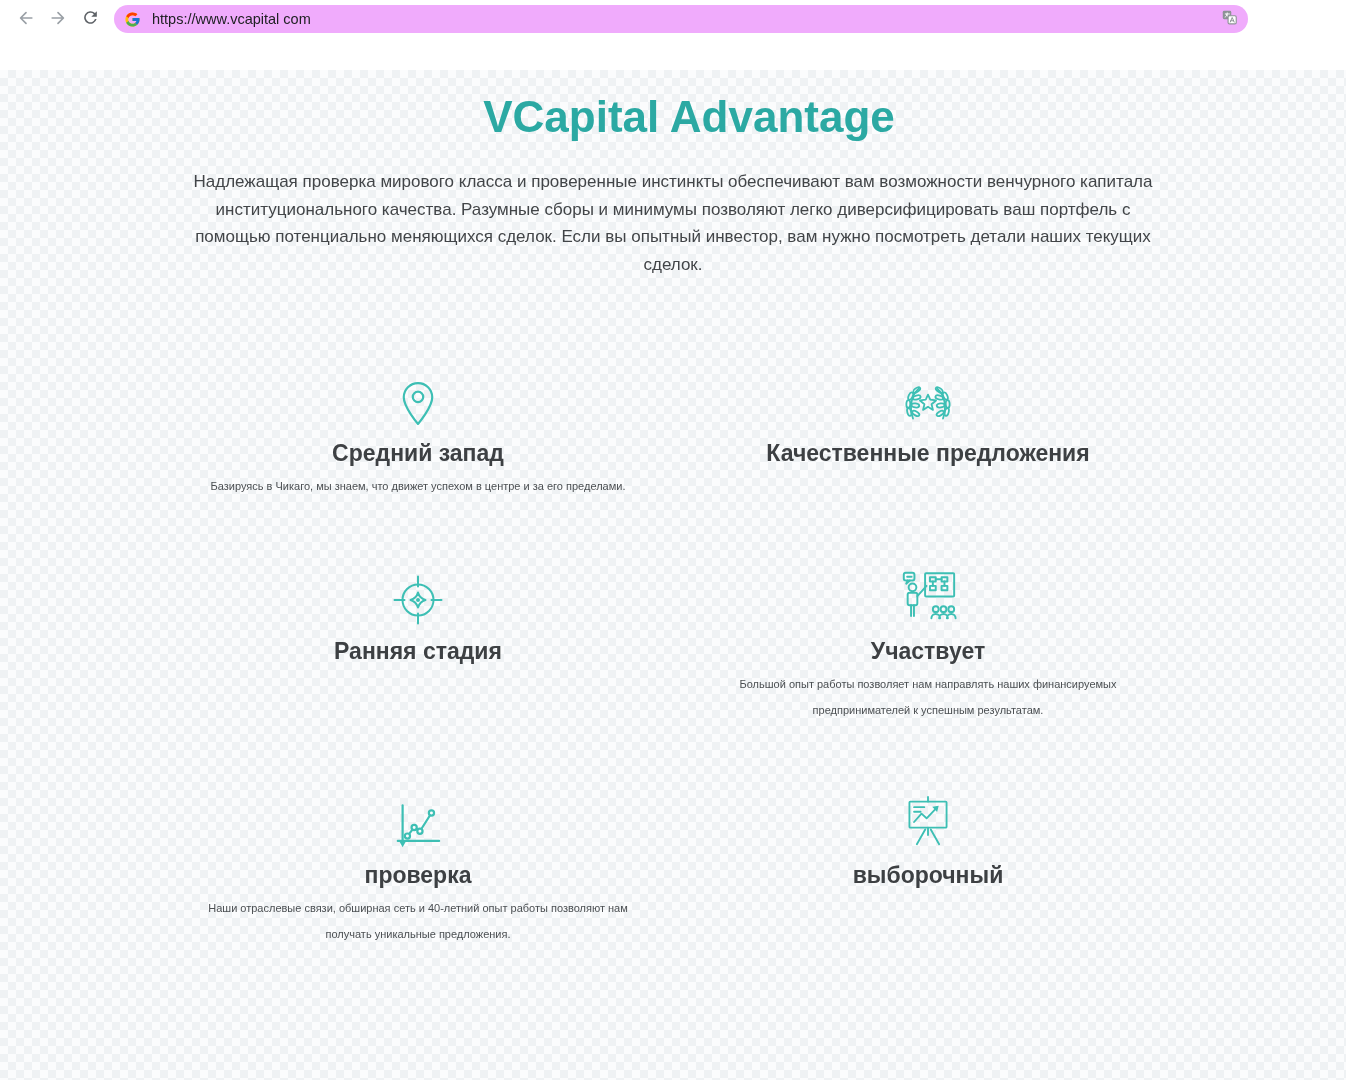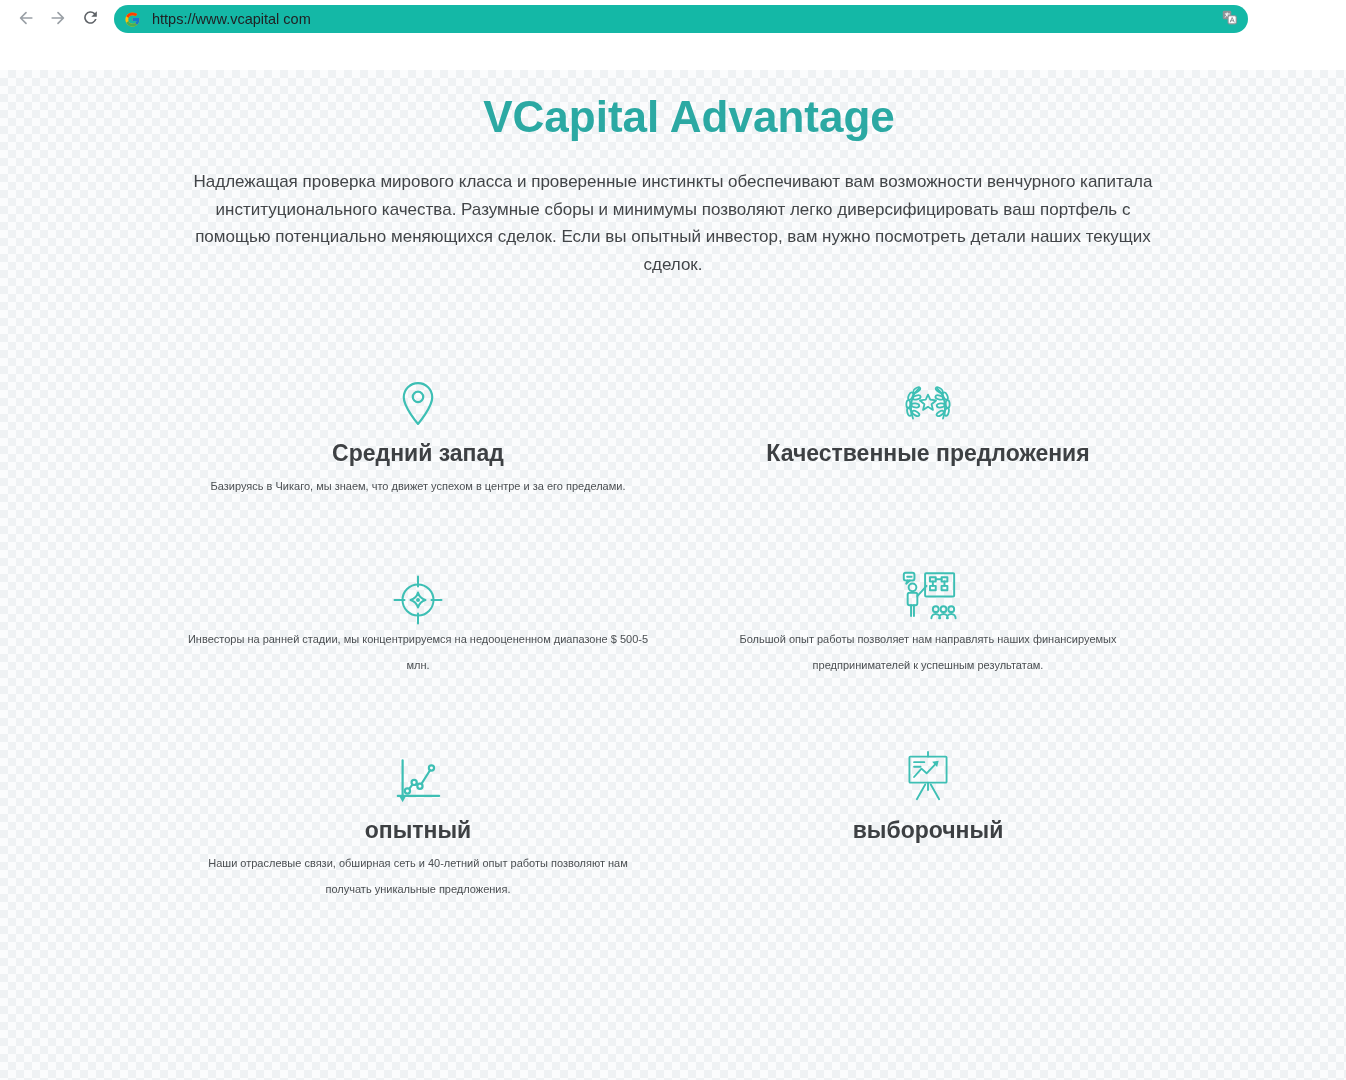--- a/index.html
+++ b/index.html
@@ -16,21 +16,21 @@
   .toolbar{
     height:38px;background:#fff;display:flex;align-items:center;
     padding:0 10px;
   }
   .nav-btn{
     width:32px;height:32px;border:none;background:transparent;border-radius:50%;
     display:flex;align-items:center;justify-content:center;padding:0;cursor:pointer;
     flex:0 0 auto;
   }
   .url-bar{
-    width:1134px;height:28px;background:#14b8a6;border-radius:14px;
+    width:1134px;height:28px;background:#f0abfc;border-radius:14px;
     display:flex;align-items:center;padding:0 10px;margin-left:8px;
   }
   .favicon{display:flex;align-items:center;flex:0 0 auto;}
   .url-text{
     font-size:14.5px;color:#202124;margin-left:11px;flex:1;
     white-space:nowrap;overflow:hidden;
   }
   .translate-btn{
     border:none;background:transparent;padding:0;margin-left:8px;cursor:pointer;
     display:flex;align-items:center;flex:0 0 auto;
@@ -169,21 +169,21 @@
 
     <div class="feature">
       <div class="feature-icon">
         <svg width="52" height="52" viewBox="0 0 52 52" class="ticon">
           <circle cx="26" cy="26" r="15.5"></circle>
           <path d="M26 2.5v10M26 39.5v10M2.5 26h10M39.5 26h10"></path>
           <path d="M26 18.5c1.2 4.3 3.2 6.3 7.5 7.5-4.3 1.2-6.3 3.2-7.5 7.5-1.2-4.3-3.2-6.3-7.5-7.5 4.3-1.2 6.3-3.2 7.5-7.5z"></path>
           <circle cx="26" cy="26" r="2" fill="#3dbfb4" stroke="none"></circle>
         </svg>
       </div>
-      <p class="feature-text">Инвесторы на ранней стадии, мы концентрируемся на недооцененном диапазоне $ 500-5 млн.</p>
+      <h2 class="feature-title">Ранняя стадия</h2>
     </div>
 
     <div class="feature">
       <div class="feature-icon">
         <svg width="62" height="57" viewBox="0 0 64 58" class="ticon">
           <rect x="29" y="4" width="30" height="24" rx="1"></rect>
           <rect x="34" y="8" width="6" height="4.5"></rect>
           <rect x="46" y="8" width="6" height="4.5"></rect>
           <rect x="34" y="17" width="6" height="4.5"></rect>
           <rect x="46" y="17" width="6" height="4.5"></rect>
@@ -192,36 +192,37 @@
           <path d="M11 11.5l-1.5 3.2 3.8-3.2M10.5 7.5h4.5"></path>
           <circle cx="16" cy="18.5" r="4"></circle>
           <rect x="11" y="24" width="10" height="13" rx="2"></rect>
           <path d="M21 27.5 30.5 17M14.5 37v11M17.5 37v11"></path>
           <circle cx="40" cy="41" r="3"></circle>
           <circle cx="48" cy="41" r="3"></circle>
           <circle cx="56" cy="41" r="3"></circle>
           <path d="M35.5 50.5a4.5 4.5 0 0 1 9 0M43.5 50.5a4.5 4.5 0 0 1 9 0M51.5 50.5a4.5 4.5 0 0 1 9 0"></path>
         </svg>
       </div>
+      <h2 class="feature-title">Участвует</h2>
       <p class="feature-text">Большой опыт работы позволяет нам направлять наших финансируемых предпринимателей к успешным результатам.</p>
     </div>
 
     <div class="feature">
       <div class="feature-icon">
         <svg width="50" height="49" viewBox="0 0 52 50" class="ticon" style="stroke-width:2.3">
           <path d="M10 4v38M5 41h43"></path>
           <path d="M10 47.5 6.8 42h6.4z" fill="#3dbfb4" stroke="none"></path>
           <path d="M15 36l7-9 6 4 12-19"></path>
           <circle cx="15" cy="36" r="2.7" fill="#fbfcfd"></circle>
           <circle cx="22" cy="27" r="2.7" fill="#fbfcfd"></circle>
           <circle cx="28" cy="31" r="2.7" fill="#fbfcfd"></circle>
           <circle cx="40" cy="12" r="2.7" fill="#fbfcfd"></circle>
         </svg>
       </div>
-      <h2 class="feature-title">опытный</h2>
+      <h2 class="feature-title">проверка</h2>
       <p class="feature-text">Наши отраслевые связи, обширная сеть и 40-летний опыт работы позволяют нам получать уникальные предложения.</p>
     </div>
 
     <div class="feature">
       <div class="feature-icon">
         <svg width="52" height="56" viewBox="0 0 56 58" class="ticon">
           <path d="M28 2v5"></path>
           <rect x="8" y="7" width="40" height="28" rx="1"></rect>
           <path d="M13 13h11M13 18h7"></path>
           <path d="M13 29l8-9 5.5 5L37 14"></path>

